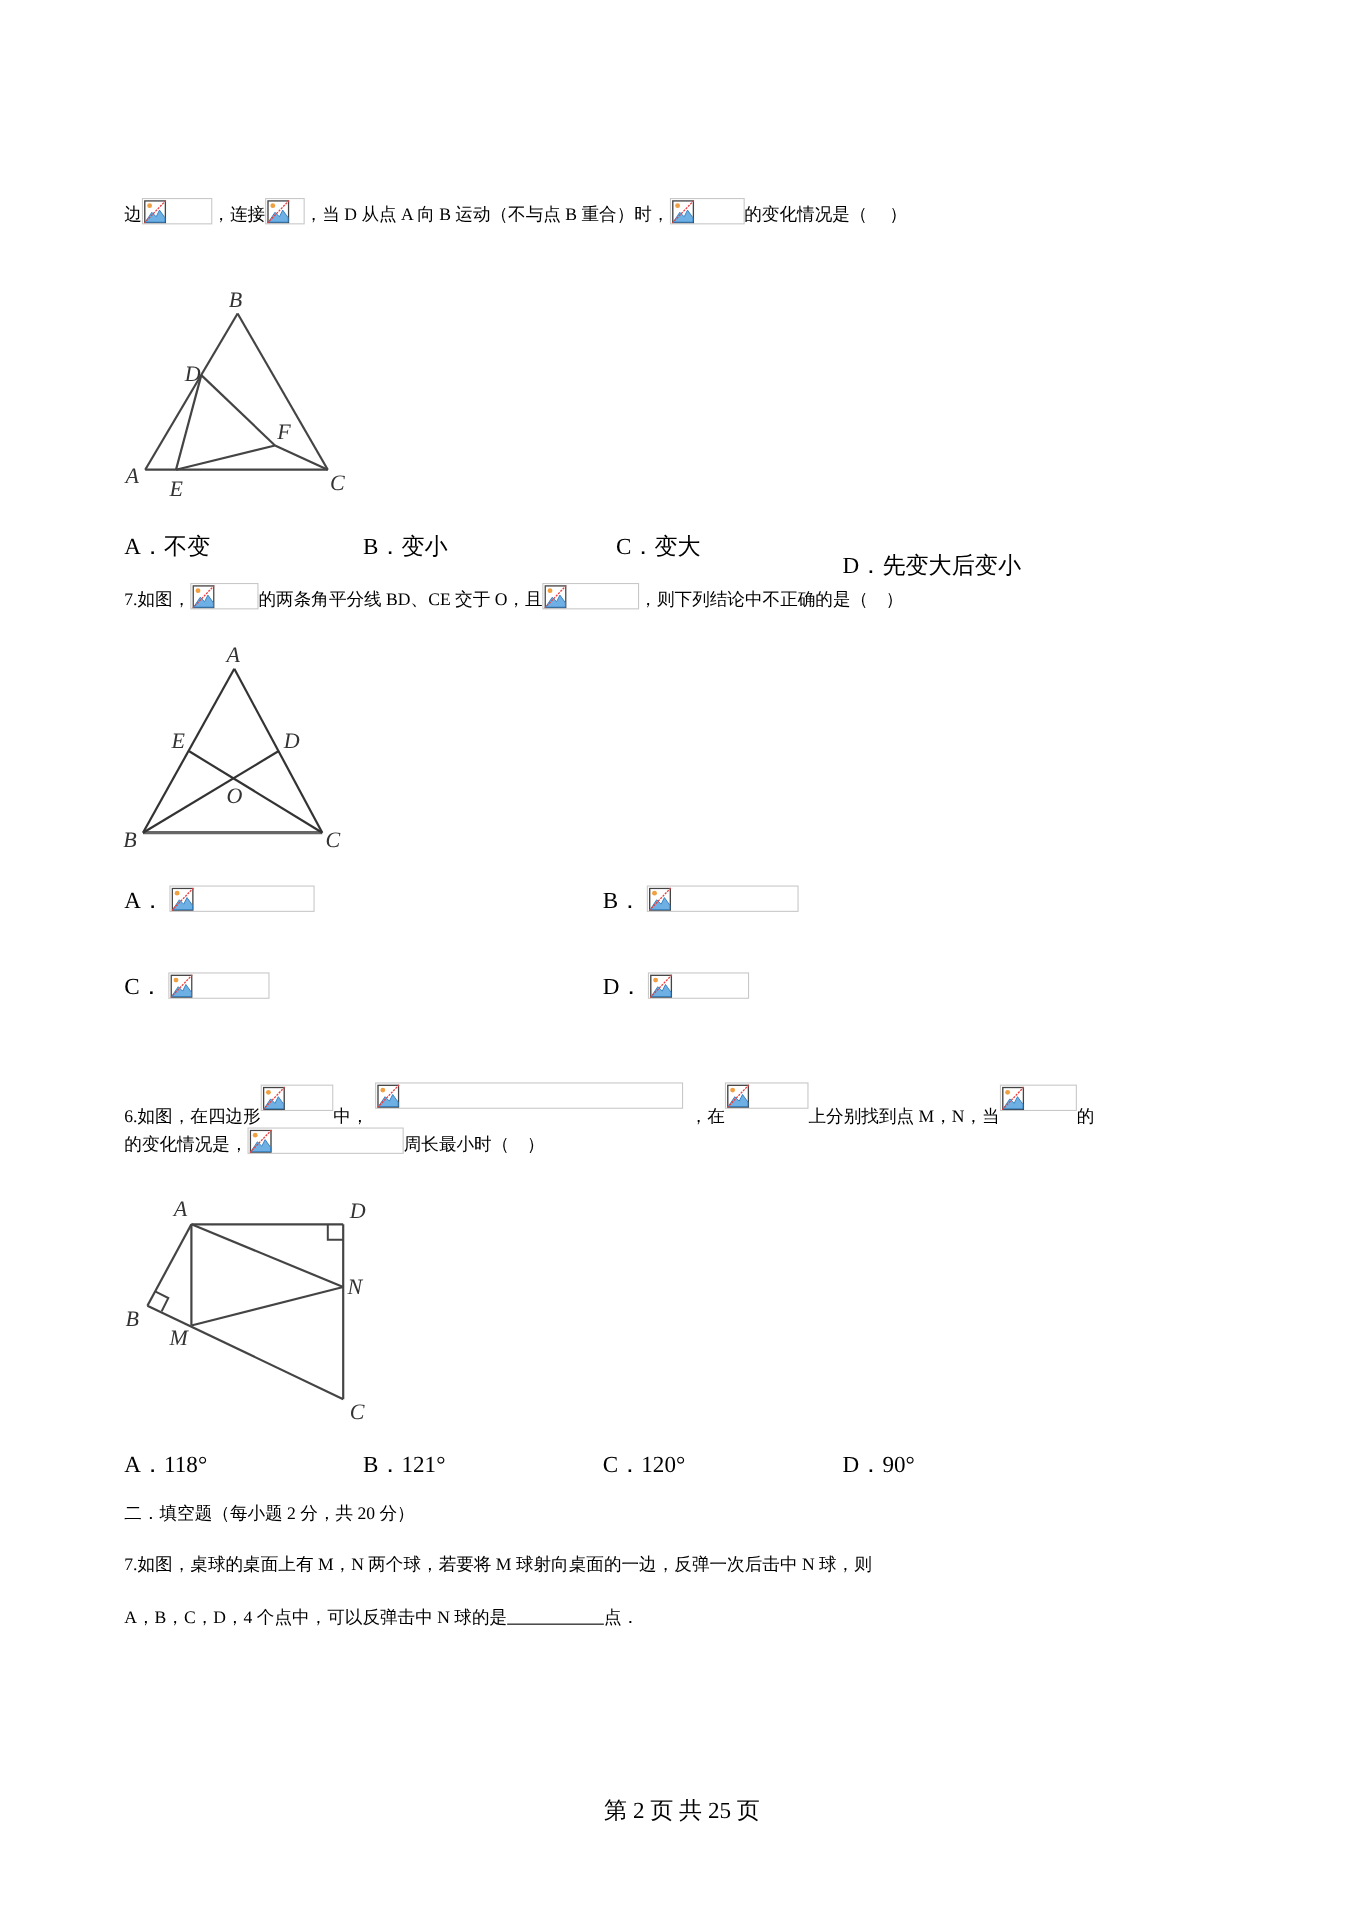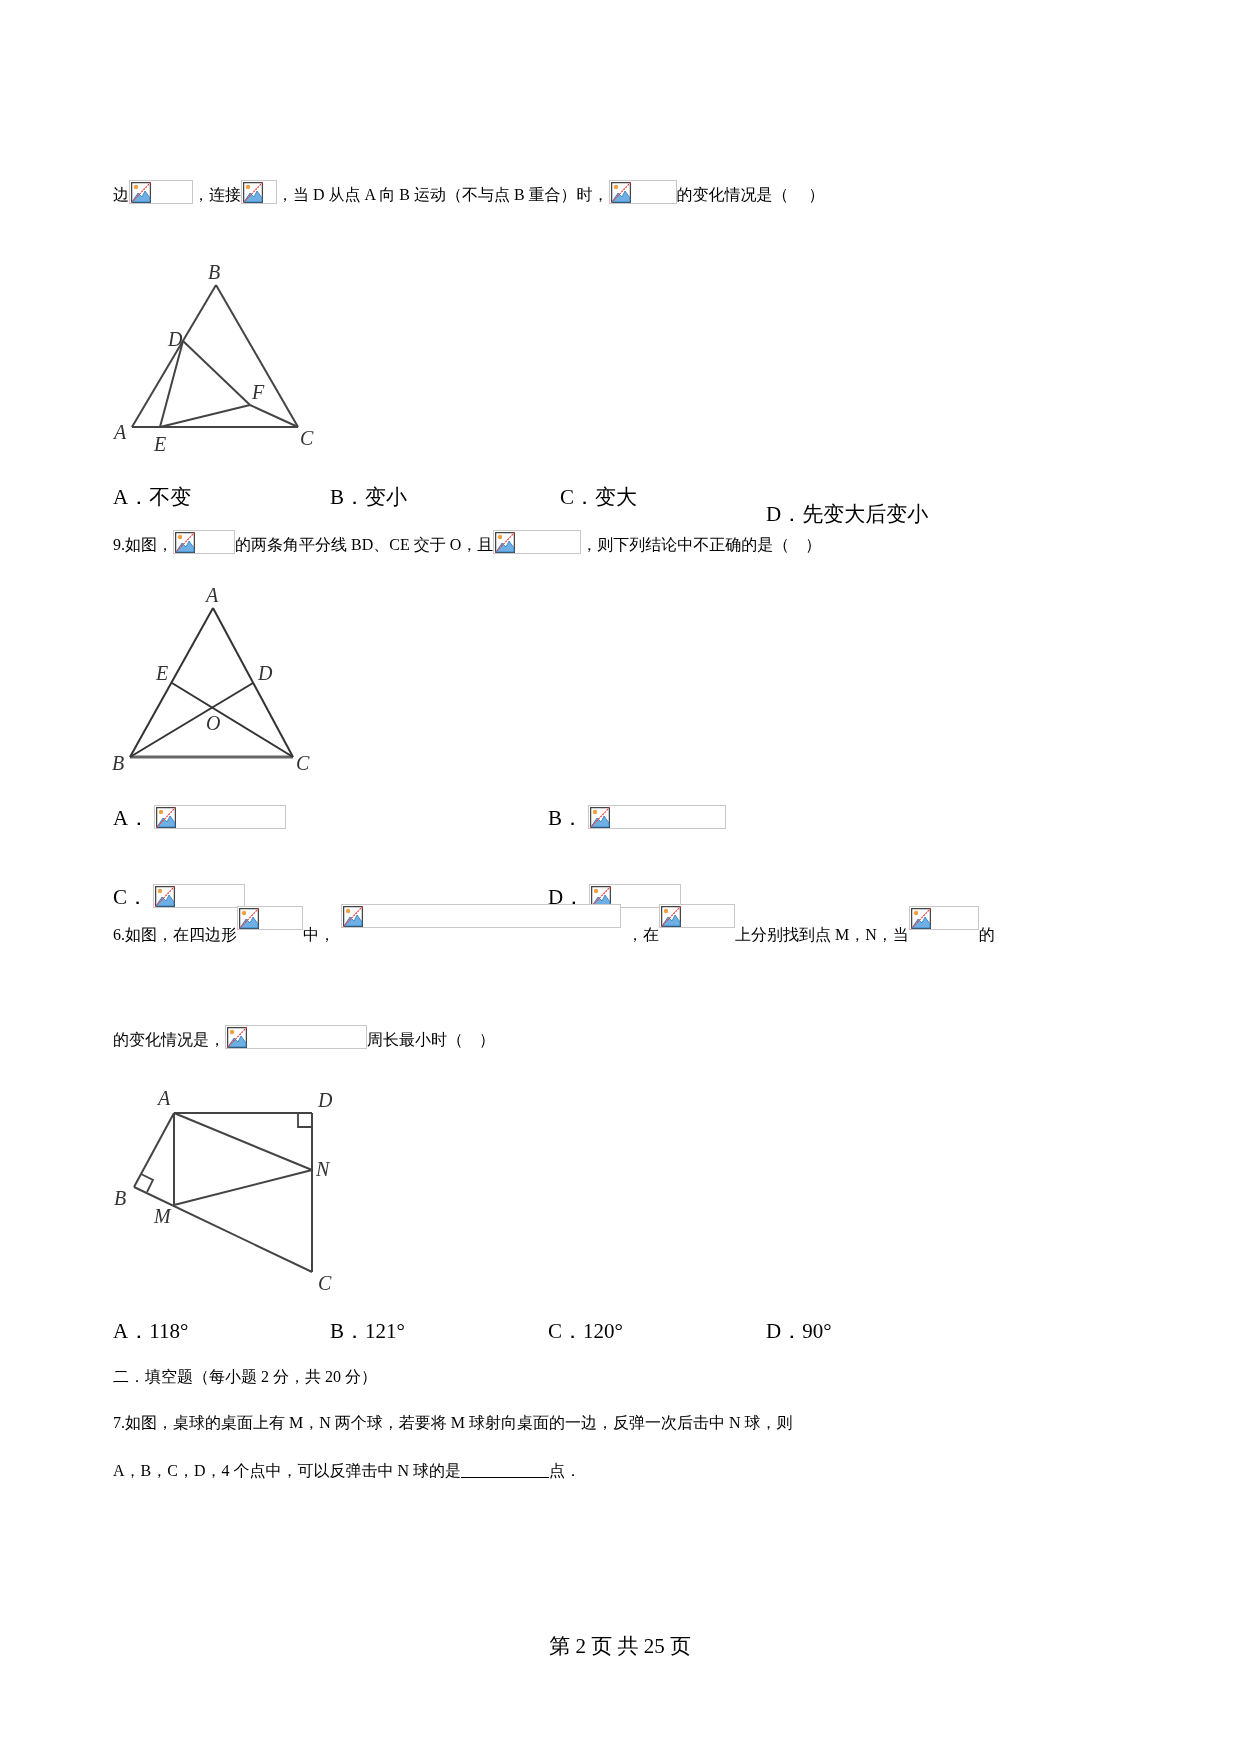--- a/index.html
+++ b/index.html
@@ -59,21 +59,21 @@
     <text class="lbl" x="190" y="190">C</text>
   </svg>
 </div>
 
 <div class="opt" style="left:113px; top:482px"><span>A．</span><span>不变</span></div>
 <div class="opt" style="left:330px; top:482px"><span>B．</span><span>变小</span></div>
 <div class="opt" style="left:560px; top:482px"><span>C．</span><span>变大</span></div>
 <div class="opt" style="left:766px; top:499px"><span>D．</span><span>先变大后变小</span></div>
 
 <div class="line" style="top:530px">
-  <span>9.如图，</span><span class="broken" style="width:62px"><svg class="ico">
+  <span>7.如图，</span><span class="broken" style="width:62px"><svg class="ico">
         <use href="#brk"></use>
       </svg></span><span>的两条角平分线 BD、CE 交于 O，且</span><span class="broken" style="width:88px"><svg class="ico">
         <use href="#brk"></use>
       </svg></span><span>，则下列结论中不正确的是（　）</span>
 </div>
 
 <div class="fig" style="left:110px; top:580px">
   <svg width="210" height="195">
     <g stroke="#333" stroke-width="2" fill="none">
       <line x1="103" y1="28" x2="20" y2="177"></line>
@@ -97,21 +97,21 @@
 <div class="opt" style="left:548px; top:803px"><span>B．</span> <span class="broken" style="width:138px"><svg class="ico">
         <use href="#brk"></use>
       </svg></span></div>
 <div class="opt" style="left:113px; top:882px"><span>C．</span> <span class="broken" style="width:92px"><svg class="ico">
         <use href="#brk"></use>
       </svg></span></div>
 <div class="opt" style="left:548px; top:882px"><span>D．</span> <span class="broken" style="width:92px"><svg class="ico">
         <use href="#brk"></use>
       </svg></span></div>
 
-<div class="line" style="top:904px">
+<div class="line" style="top:984px">
   <span>6.如图，在四边形</span><span class="broken" style="width:66px; vertical-align:10px"><svg class="ico">
         <use href="#brk"></use>
       </svg></span><span>中，</span><span class="broken" style="width:280px; vertical-align:12px; margin-left:6px"><svg class="ico">
         <use href="#brk"></use>
       </svg></span><span style="margin-left:6px">，在</span><span class="broken" style="width:76px; vertical-align:12px"><svg class="ico">
         <use href="#brk"></use>
       </svg></span><span>上分别找到点 M，N，当</span><span class="broken" style="width:70px; vertical-align:10px"><svg class="ico">
         <use href="#brk"></use>
       </svg></span><span>的</span>
 </div>

